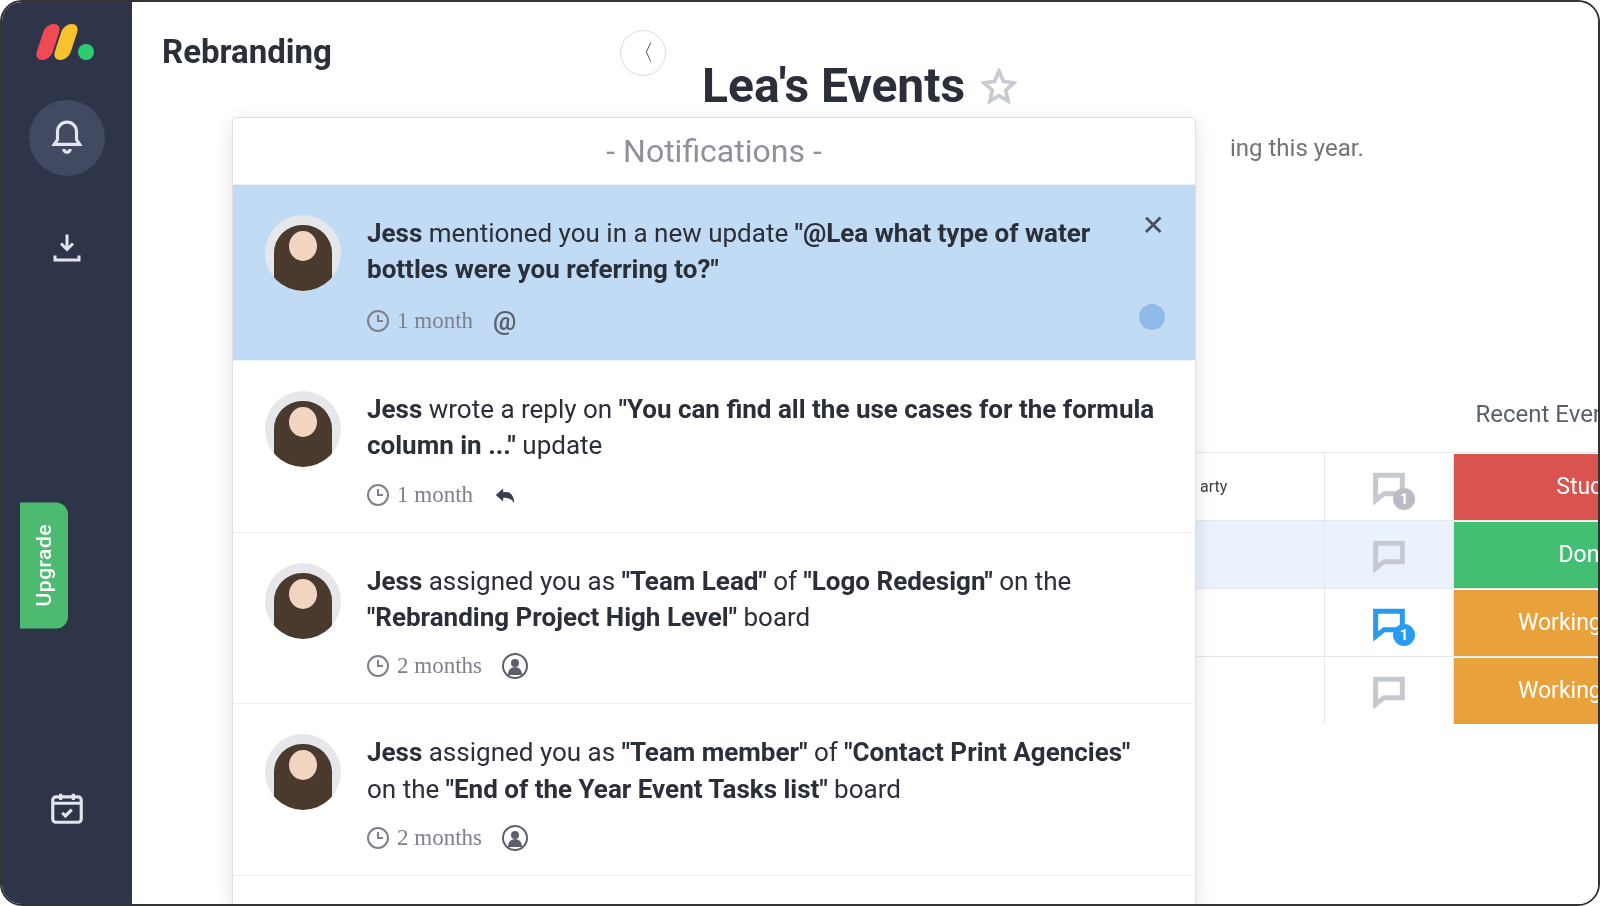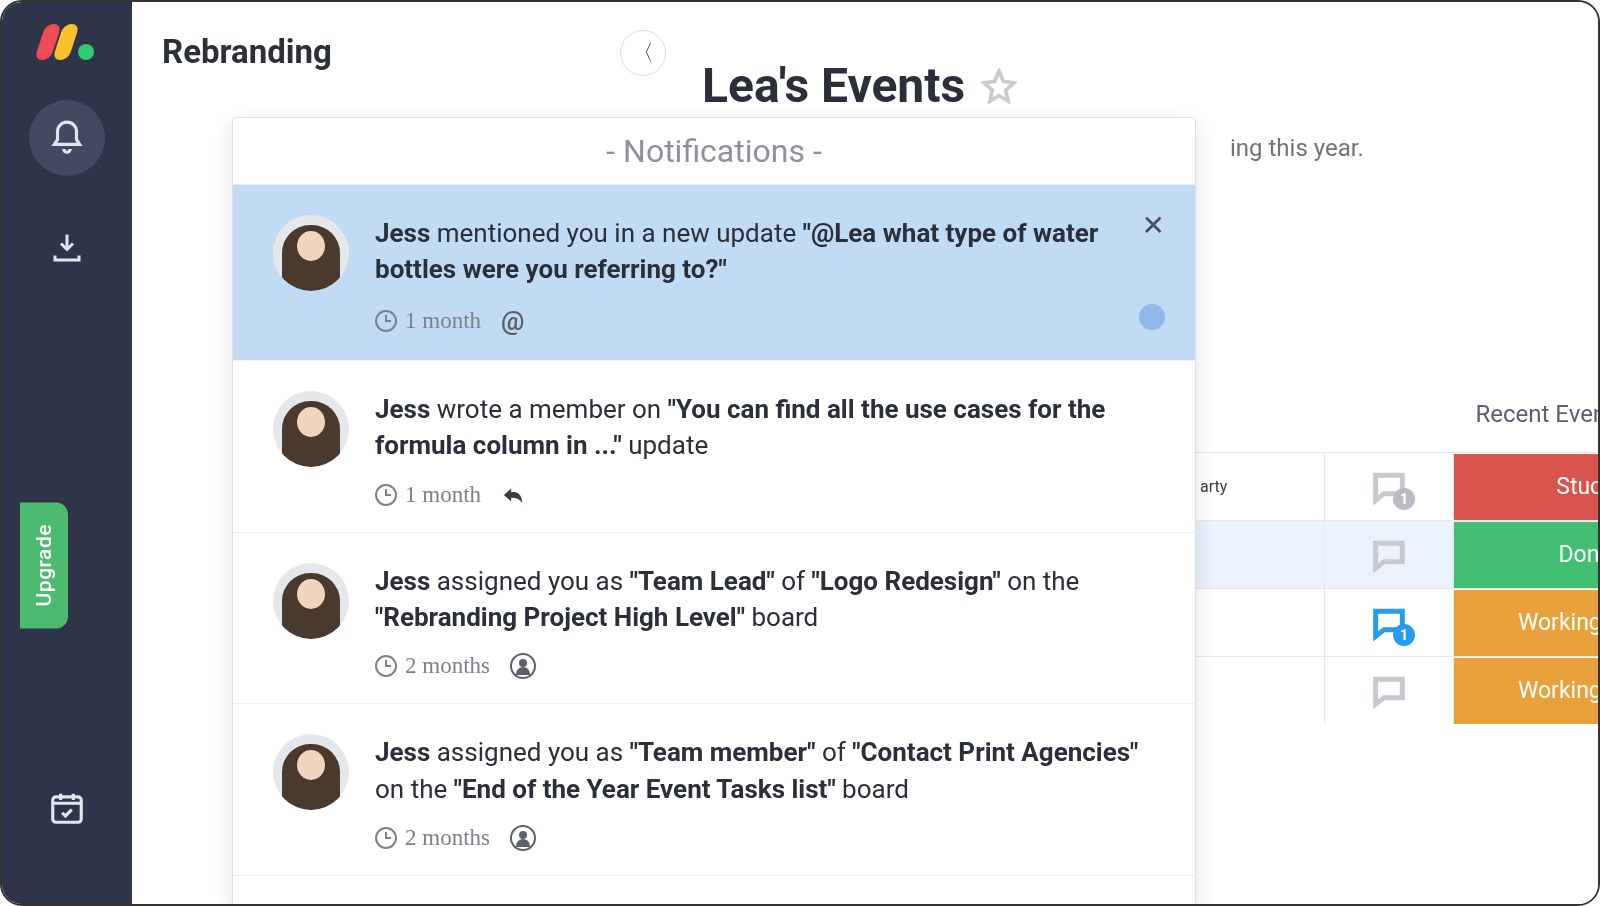--- a/index.html
+++ b/index.html
@@ -183,21 +183,21 @@
 }
 .notif-title {
   text-align: center;
   padding: 14px 0;
   font-size: 32px;
   color: #8d919c;
   border-bottom: 1px solid #edeef1;
 }
 .notif-item {
   display: flex;
-  padding: 30px 40px 24px 40px;
+  padding: 30px 40px 24px 32px;
   gap: 26px;
   border-bottom: 1px solid #f0f1f4;
   position: relative;
 }
 .notif-item.unread { background: #c2dbf4; }
 .notif-avatar {
   width: 76px; height: 76px; border-radius: 50%;
   background: #e6e7ea;
   display: flex; align-items: flex-end; justify-content: center;
   overflow: hidden;
@@ -376,21 +376,21 @@
         </div>
         <div class="notif-dot"></div>
       </div>
 
       <div class="notif-item">
         <div class="notif-avatar">
             <div class="avatar-person"></div>
           </div>
         <div class="notif-body">
           <div class="notif-text">
-            <b>Jess</b><span> wrote a member on </span><b>"You can find all the use cases for the formula column in ..."</b><span> update</span>
+            <b>Jess</b><span> wrote a reply on </span><b>"You can find all the use cases for the formula column in ..."</b><span> update</span>
           </div>
           <div class="notif-meta">
             <div class="meta-time">
               <span class="clock-icon"></span>
               <span>1 month</span>
             </div>
             <svg class="reply-icon-svg" viewBox="0 0 24 24" fill="#3a3e4b">
                 <path d="M10 9V5l-8 7 8 7v-4c6 0 10 2 12 6 0-8-4-14-12-12z"></path>
               </svg>
           </div>

